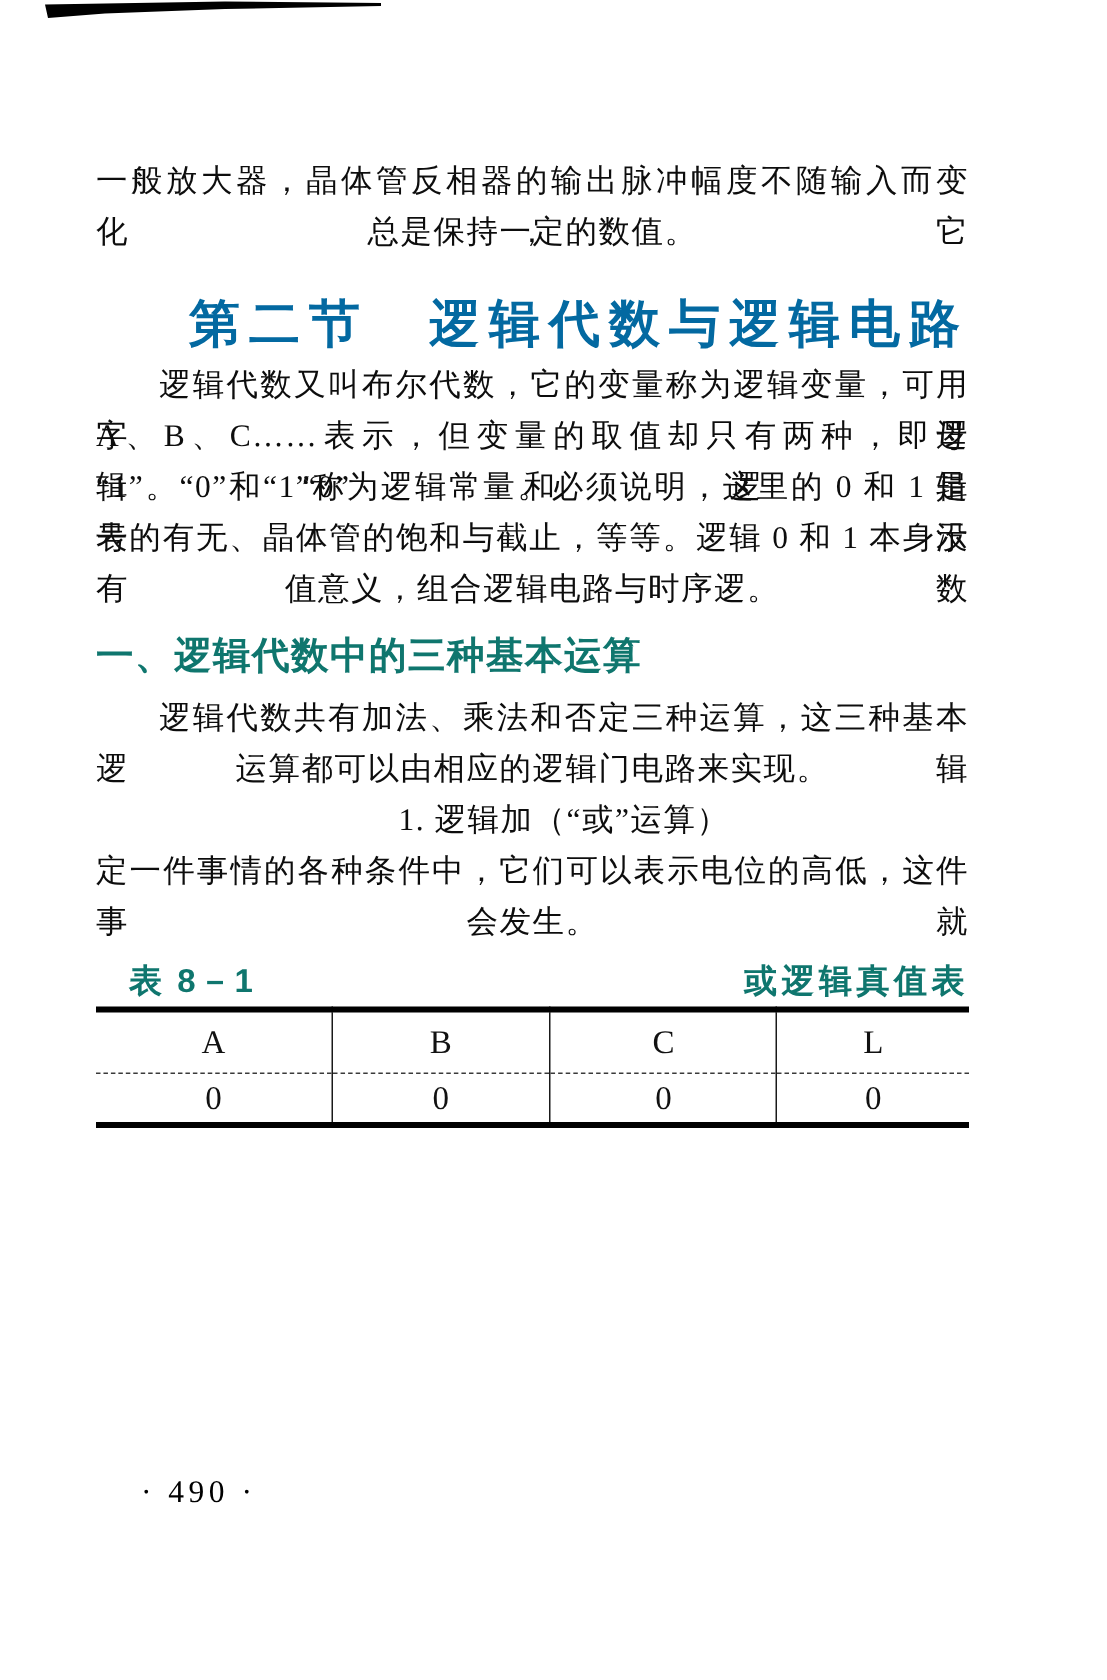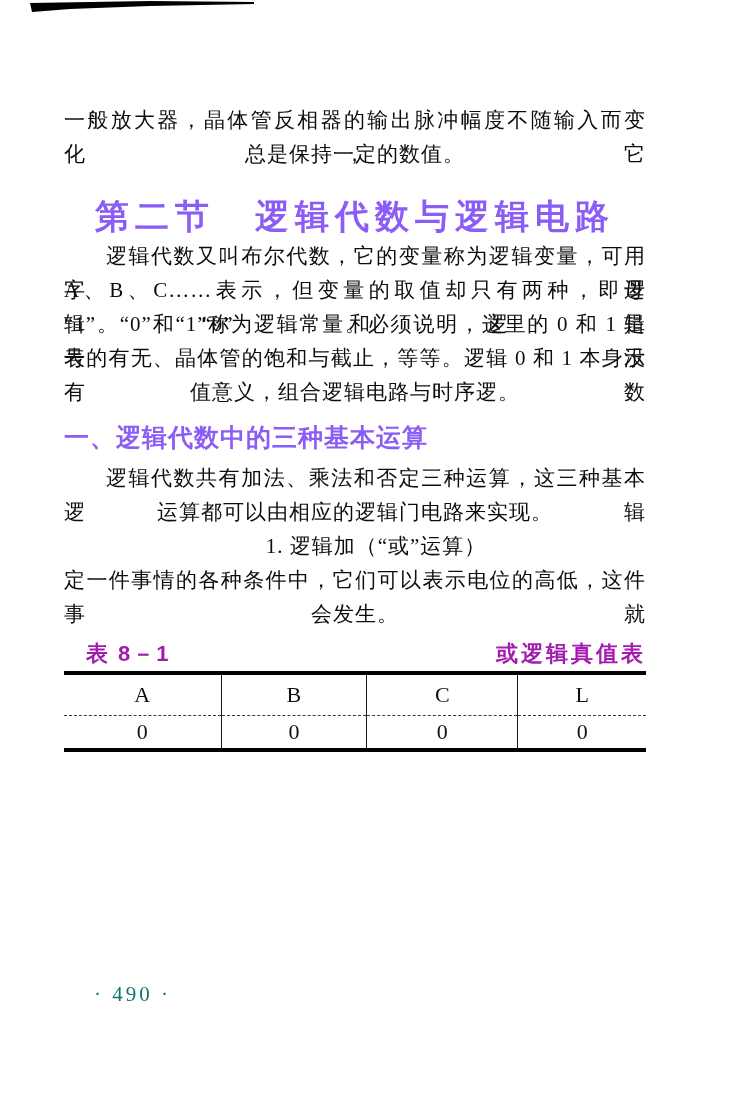--- a/index.html
+++ b/index.html
@@ -29,46 +29,46 @@
   .j{ text-align:justify; text-align-last:justify; white-space:normal; }
   .ind{ text-indent:2em; }
   .blk{ margin:0; padding:0; }
   .intro{ margin-top:103px; }
   .section-title{
     margin-top:22px;
     font-family:"Liberation Sans","DejaVu Sans",sans-serif;
     font-weight:bold;
     font-size:34px;
     line-height:46px;
-    text-align:center;
+    text-align:right;
     letter-spacing:6px;
-    color:#8b5cf6;
+    color:#0369a1;
   }
   .para1{ margin-top:22px; }
   .subhead{
     margin-top:12px;
     font-family:"Liberation Sans","DejaVu Sans",sans-serif;
     font-weight:bold;
     font-size:25px;
     line-height:32px;
     height:32px;
     letter-spacing:1px;
-    color:#8b5cf6;
+    color:#0f766e;
     white-space:nowrap;
   }
   .para3{ margin-top:8px; }
   .cap-row{
     position:relative;
     margin-top:6px;
     height:34px;
     font-family:"Liberation Sans","DejaVu Sans",sans-serif;
     font-weight:bold;
     font-size:22px;
     line-height:34px;
-    color:#a21caf;
+    color:#0f766e;
   }
   .cap-label{ position:absolute; left:22px; letter-spacing:2px; }
   .cap-title{ position:absolute; left:0; right:0; text-align:right; letter-spacing:3px; }
   table.truth{
     width:582px;
     border-collapse:collapse;
     border-top:4px solid #000;
     border-bottom:4px solid #000;
     font-size:22px;
     color:#111;
@@ -81,21 +81,21 @@
   table.truth thead th{ height:40px; border-bottom:1px dashed #3a3a3a; }
   table.truth tbody td{ height:32px; }
   table.truth th + th, table.truth td + td{ border-left:1px solid #1a1a1a; }
   .col-a{width:27%;} .col-b{width:25%;} .col-c{width:26%;} .col-l{width:22%;}
   .pageno{
     position:absolute;
     left:94px;
     top:982px;
     font-size:21px;
     letter-spacing:3px;
-    color:#0f766e;
+    color:#000000;
     font-family:"Liberation Serif","DejaVu Serif",serif;
   }
 </style>
 </head>
 <body>
 
 <div class="page">
 
   <svg class="streak" width="280" height="16" viewBox="0 0 280 16">
     <polygon points="30,3 150,1 254,2 254,4 150,6 70,9 32,12" fill="#000"></polygon>

